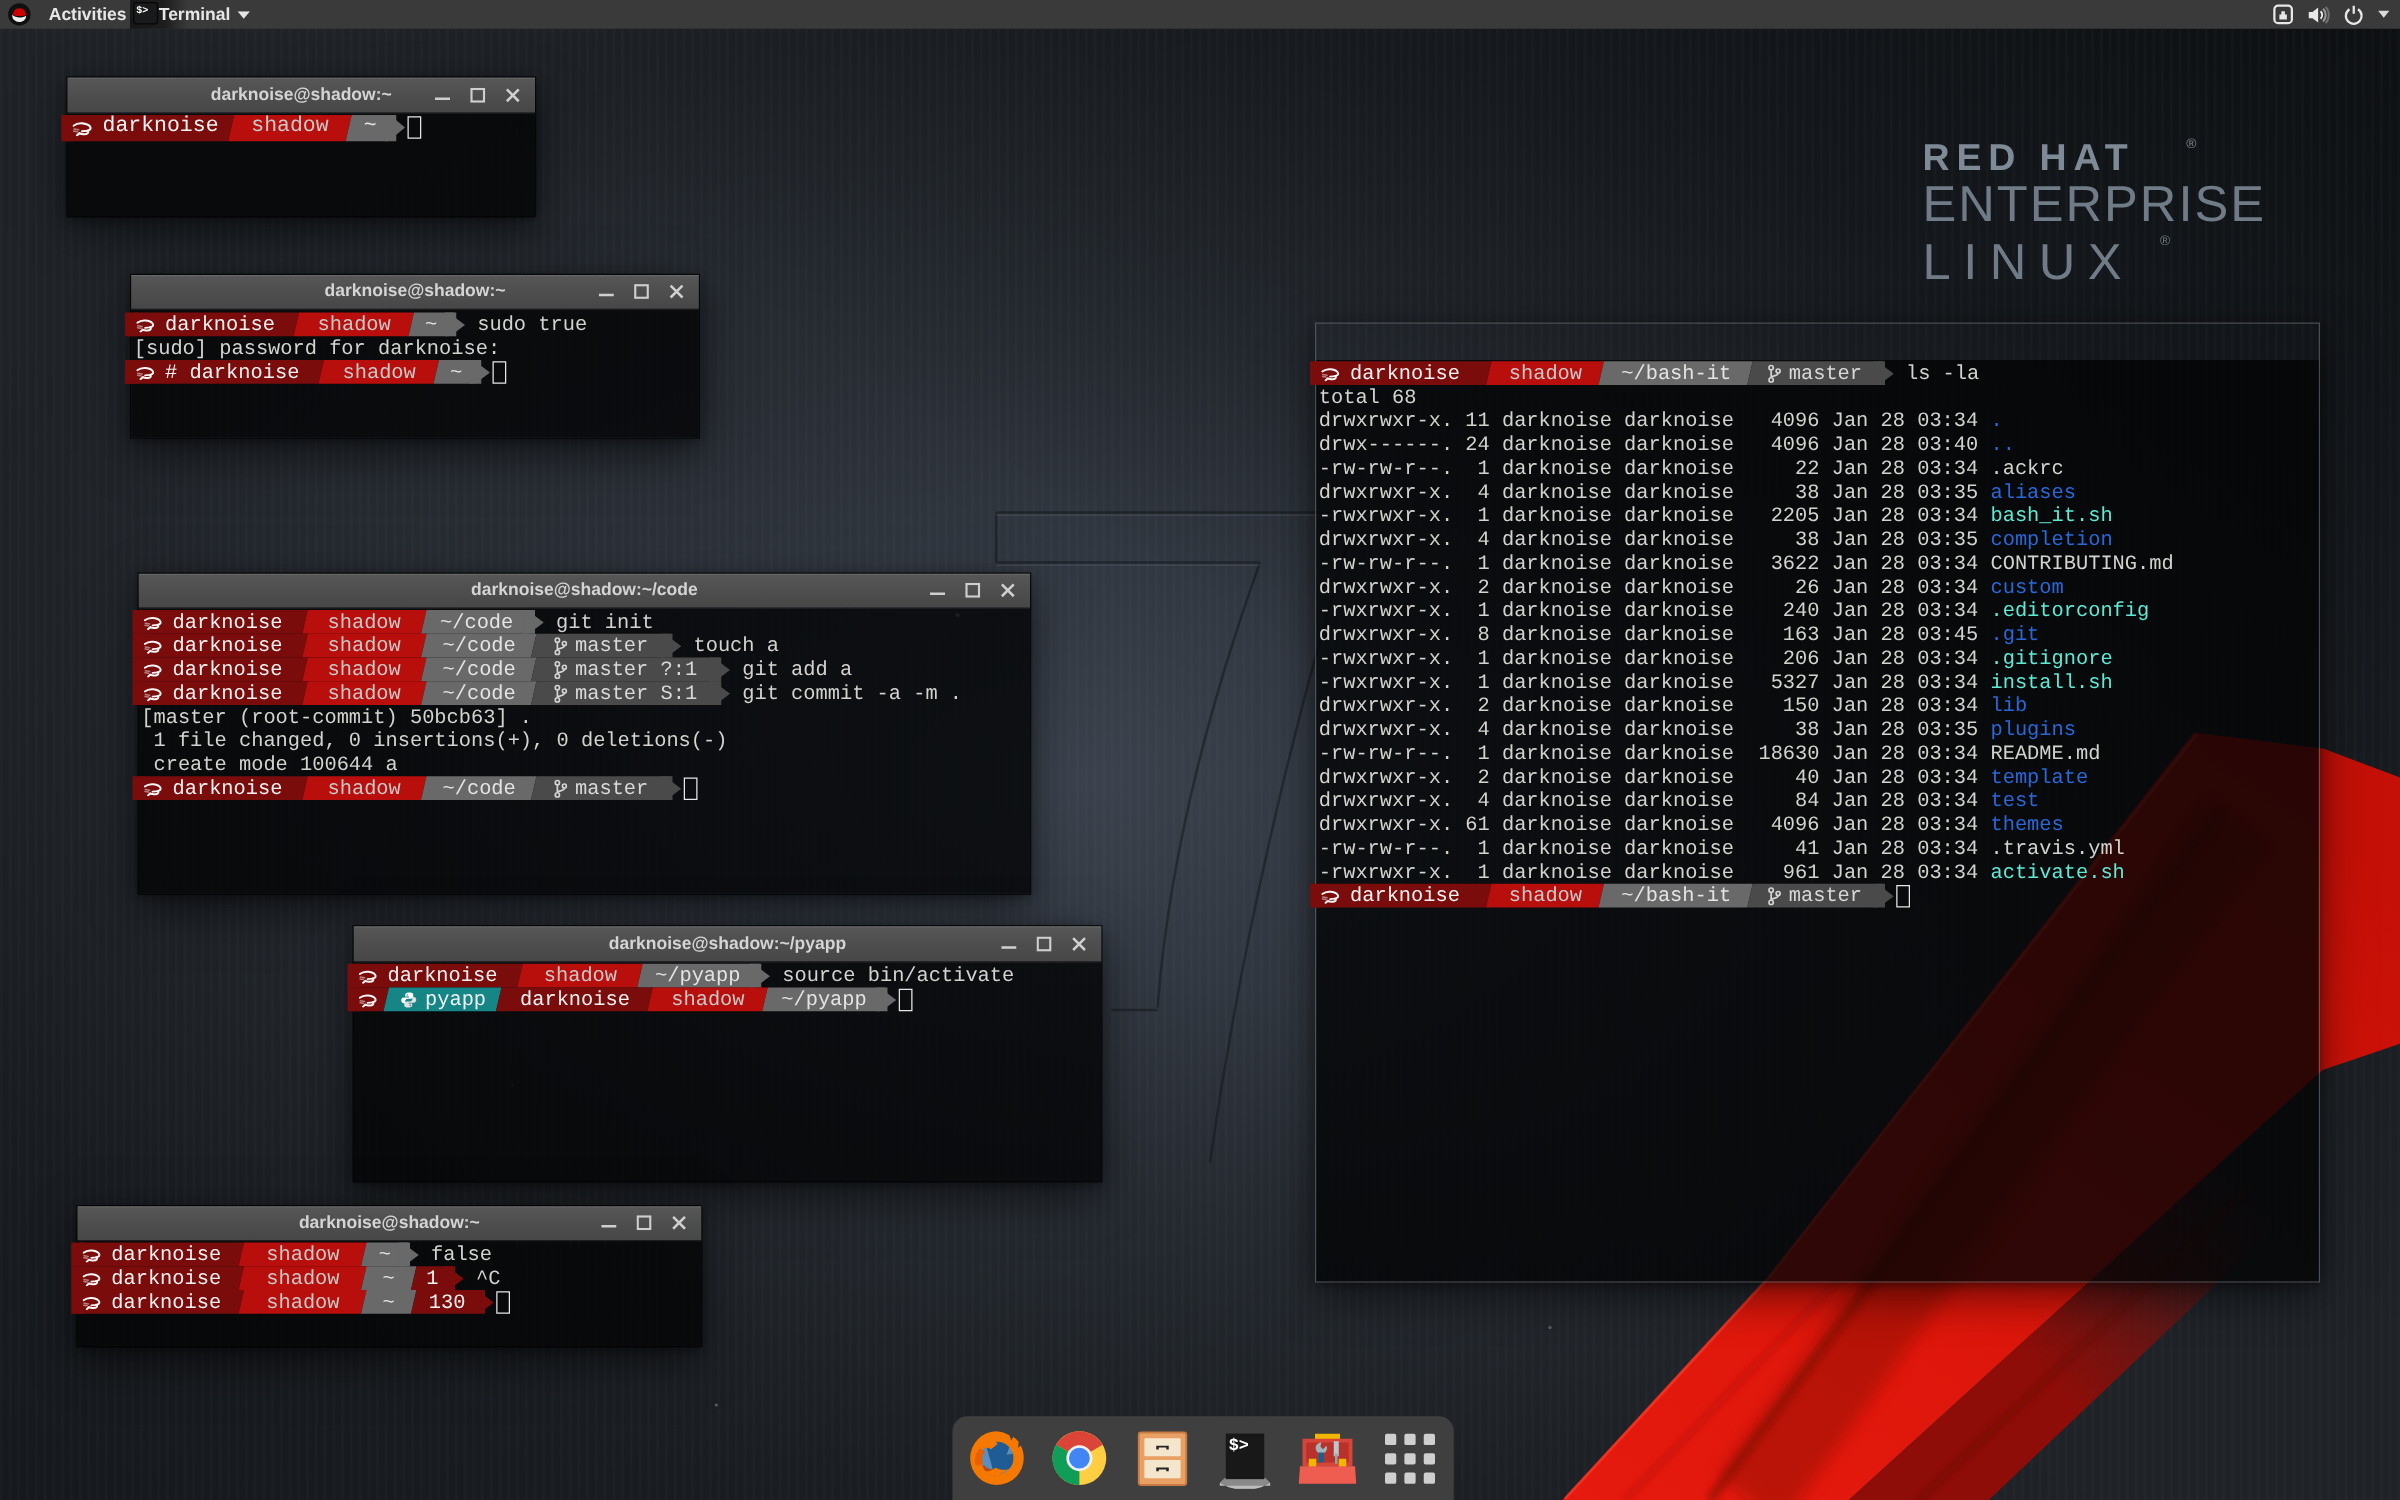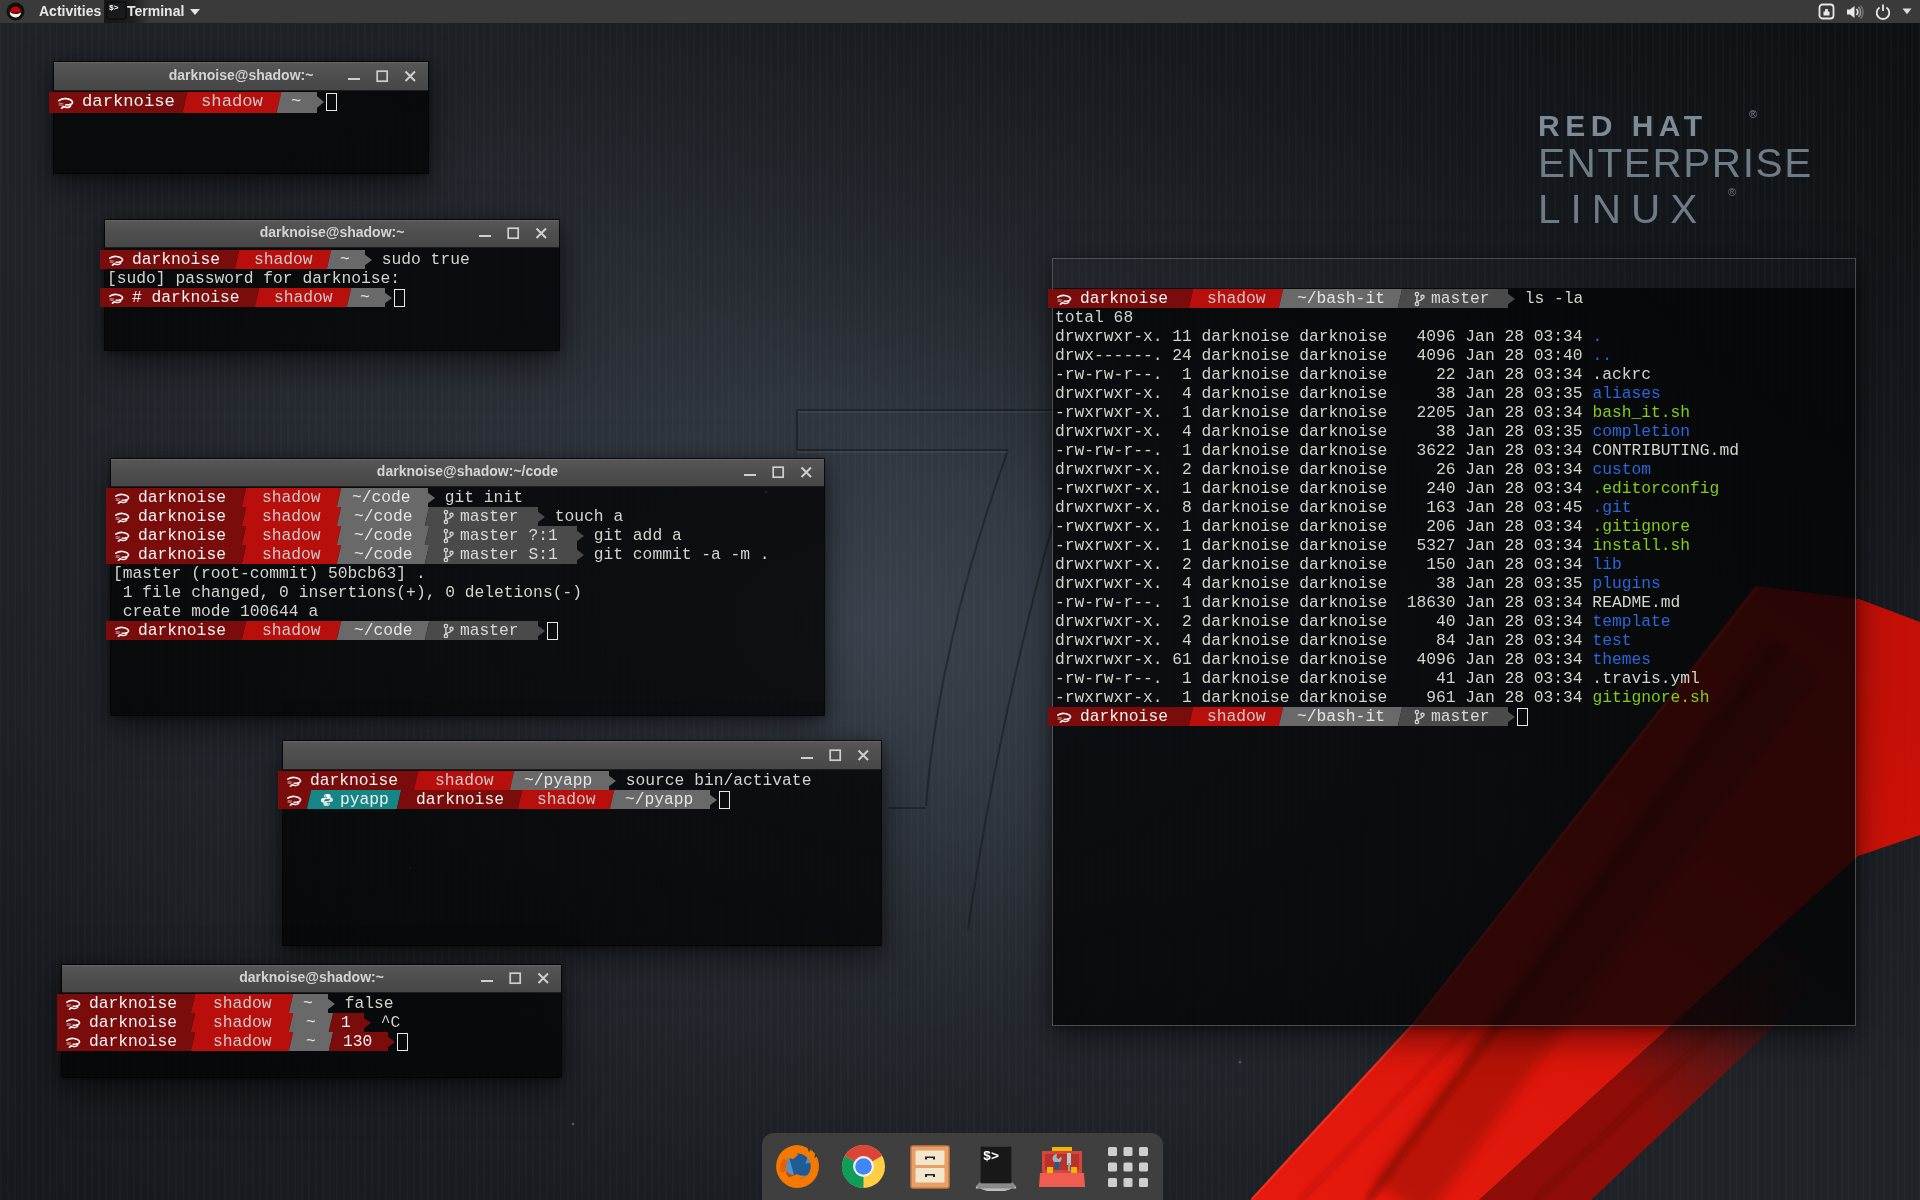--- a/index.html
+++ b/index.html
@@ -31,21 +31,21 @@
 .s.f::before{content:"";position:absolute;left:-5px;top:0;bottom:0;width:10px;background:inherit;transform:skewX(13deg);}
 .s.e::after{content:"";position:absolute;right:-4px;top:0;bottom:0;width:9px;background:inherit;transform:skewX(13deg);}
 .tip{align-self:center;width:0;height:0;border-top:9.5px solid transparent;border-bottom:9.5px solid transparent;border-left:12px solid #696969;margin-left:-1px;}
 .big .tip{border-top-width:10.2px;border-bottom-width:10.2px;}
 .cur{align-self:center;width:8.5px;height:16px;border:1.6px solid #e8e8e8;margin-left:2px;}
 .cmd{align-self:center;}
 .w1{color:#f2f2f2}.w2{color:#c9c9c9}.w3{color:#e4e4e4}.w4{color:#d8d8d8}
 .c1{background:#7a0c0c}.c2{background:#b90f0c}.c3{background:#696969}.c4{background:#4a4a4a}.cv{background:#158585}
 pre.out{margin:0;font:inherit;line-height:inherit;padding-left:2px;}
 pre.out i{font-style:normal;color:#2a67d9;}
-pre.out b{font-weight:400;color:#84cc16;}
+pre.out b{font-weight:400;color:#5eead4;}
 .hat{margin:0 8px 0 4px;}
 
 #dock{position:absolute;left:762px;top:1133px;width:401px;height:67px;background:rgba(65,65,65,.96);border-radius:12px 12px 0 0;z-index:40;display:flex;align-items:center;justify-content:center;gap:18px;}
 #dock .ic{width:48px;height:48px;display:flex;align-items:center;justify-content:center;}
 </style></head>
 <body>
 <div id="stage">
 <svg id="wp" width="1920" height="1200" viewBox="0 0 1920 1200">
   <defs>
     <radialGradient id="glow" cx="0.45" cy="0.52" r="0.5">
@@ -312,20 +312,21 @@
                 <circle cx="8.5" cy="5.8" r="1.6" fill="none" stroke="#d4d4d4" stroke-width="1.35"></circle>
                 <path d="M2.9 4.9 V11.1 M8.5 7.5 C8.5 9.9 2.9 9.4 2.9 11.1" fill="none" stroke="#d4d4d4" stroke-width="1.35"></path>
               </svg>master</b></span>
       <i class="tip" style="border-left-color:#4a4a4a"></i><span class="cur"></span>
     </div>
   </div>
 </div>
 
 <div class="win" style="left:283px;top:741px;width:598px;height:204px;">
   <div class="tb" style="height:28px">
+        <span class="tt">darknoise@shadow:~/pyapp</span>
     <span class="btns">
           <svg width="13" height="13">
             <rect x="0" y="8" width="12" height="2" fill="#cfcfcf"></rect>
           </svg>
           <svg width="13" height="13">
             <rect x="1.2" y="1.2" width="10" height="10" fill="none" stroke="#cfcfcf" stroke-width="1.7"></rect>
           </svg>
           <svg width="13" height="13">
             <path d="M1.5 1.5 L11 11 M11 1.5 L1.5 11" stroke="#cfcfcf" stroke-width="2"></path>
           </svg>
@@ -472,21 +473,21 @@
 drwxrwxr-x.  8 darknoise darknoise    163 Jan 28 03:45 <i>.git</i>
 -rwxrwxr-x.  1 darknoise darknoise    206 Jan 28 03:34 <b>.gitignore</b>
 -rwxrwxr-x.  1 darknoise darknoise   5327 Jan 28 03:34 <b>install.sh</b>
 drwxrwxr-x.  2 darknoise darknoise    150 Jan 28 03:34 <i>lib</i>
 drwxrwxr-x.  4 darknoise darknoise     38 Jan 28 03:35 <i>plugins</i>
 -rw-rw-r--.  1 darknoise darknoise  18630 Jan 28 03:34 README.md
 drwxrwxr-x.  2 darknoise darknoise     40 Jan 28 03:34 <i>template</i>
 drwxrwxr-x.  4 darknoise darknoise     84 Jan 28 03:34 <i>test</i>
 drwxrwxr-x. 61 darknoise darknoise   4096 Jan 28 03:34 <i>themes</i>
 -rw-rw-r--.  1 darknoise darknoise     41 Jan 28 03:34 .travis.yml
--rwxrwxr-x.  1 darknoise darknoise    961 Jan 28 03:34 <b>gitignore.sh</b></pre>
+-rwxrwxr-x.  1 darknoise darknoise    961 Jan 28 03:34 <b>activate.sh</b></pre>
     <div class="r">
       <span class="s f c1" style="width:138px"><b class="w1"><svg class="hat" width="15" height="13" viewBox="0 0 16 14">
                 <g fill="none" stroke="#f4f4f4" stroke-width="1.7" stroke-linecap="round">
                   <path d="M0.8 5.6 Q4 3.2 8.2 3.7 Q13.6 4.4 14.4 7.0 Q14.9 9.0 11.6 9.6 L7.6 10.0"></path>
                   <path d="M11.6 9.6 Q13.1 10.3 12.2 11.4 Q11.1 12.6 8.5 12.3 L6.0 11.9"></path>
                   <path d="M3.6 13.3 L5.6 11.5"></path>
                 </g>
                 <g stroke="#f4f4f4" stroke-width="1.3" opacity="0.5" stroke-linecap="round">
                   <path d="M1.2 8.2 L5.0 8.8 M1.0 9.9 L4.0 10.4"></path>
                 </g>

